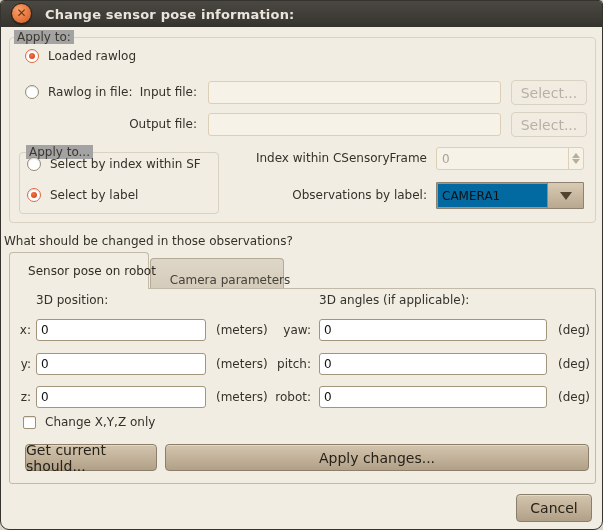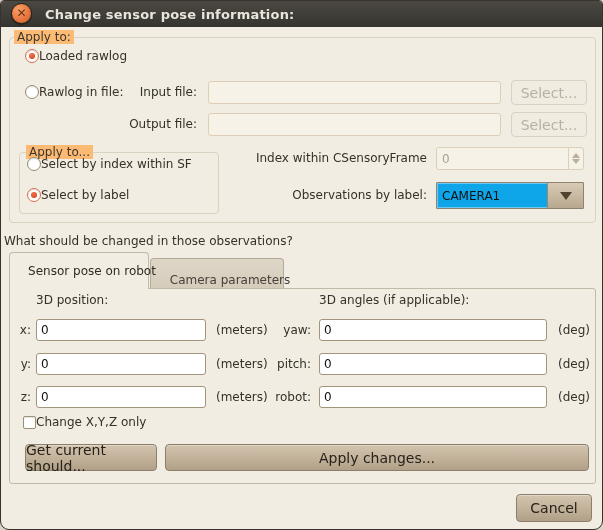--- a/index.html
+++ b/index.html
@@ -28,24 +28,24 @@
     cursor:default;
   }
   .close-x { color:#6b3415; font-size:12px; font-weight:bold; line-height:1; margin-top:-1px; }
   .title { color:#e9e5dc; font-weight:bold; font-size:13px; margin-left:44px; letter-spacing:.2px;text-align:right; }
 
   .content { position:relative; height:504px; }
 
   .group { position:absolute; border:1px solid #d9d2c1; border-radius:4px; }
   .group-label {
     position:absolute; top:-8px; left:4px;
-    background:#fdba74; padding:0 3px; color:#3c372e; white-space:nowrap;
-  }
-
-  .ctrl-row { position:absolute; display:flex; align-items:center; white-space:nowrap; }
+    background:#a3a3a3; padding:0 3px; color:#3c372e; white-space:nowrap;
+  }
+
+  .ctrl-row { position:absolute; display:flex; align-items:center; gap:9px; white-space:nowrap; }
 
   .radio {
     width:14px; height:14px; border-radius:50%;
     background:#fff; border:1px solid #968b77; position:relative; flex:none;
     box-shadow:inset 0 1px 1px rgba(0,0,0,.12);
   }
   .radio.checked { border-color:#dd6a42; }
   .radio.checked::after {
     content:''; position:absolute; left:3px; top:3px; width:6px; height:6px; border-radius:50%;
     background:radial-gradient(circle at 40% 35%, #f2734a, #d13c10);
@@ -79,21 +79,21 @@
   .spinner { display:flex; align-items:center; }
   .spin-val { flex:1; color:#a9a295; padding-left:5px; }
   .spin-arrows {
     width:15px; align-self:stretch; border-left:1px solid #ddd0b8;
     display:flex; flex-direction:column; align-items:center; justify-content:center; gap:1px;
   }
   .arr-up { width:0; height:0; border-left:4px solid transparent; border-right:4px solid transparent; border-bottom:5px solid #b9ae99; }
   .arr-dn { width:0; height:0; border-left:4px solid transparent; border-right:4px solid transparent; border-top:5px solid #b9ae99; }
 
   .combo {
-    position:absolute; display:flex; background:#0ea5e9;
+    position:absolute; display:flex; background:#0369a1;
     border:1px solid #8e8270; border-radius:1px; overflow:hidden;
     box-shadow:0 0 0 1px rgba(255,255,255,.4) inset;
   }
   .combo-text { flex:1; display:flex; align-items:center; padding-left:5px; color:#111; }
   .combo-btn {
     width:36px; background:linear-gradient(#d8cab4,#b9a88f);
     border-left:1px solid #968a77; display:flex; align-items:center; justify-content:center;
   }
   .combo-arr { width:0; height:0; border-left:6px solid transparent; border-right:6px solid transparent; border-top:8px solid #50422f; }
 

